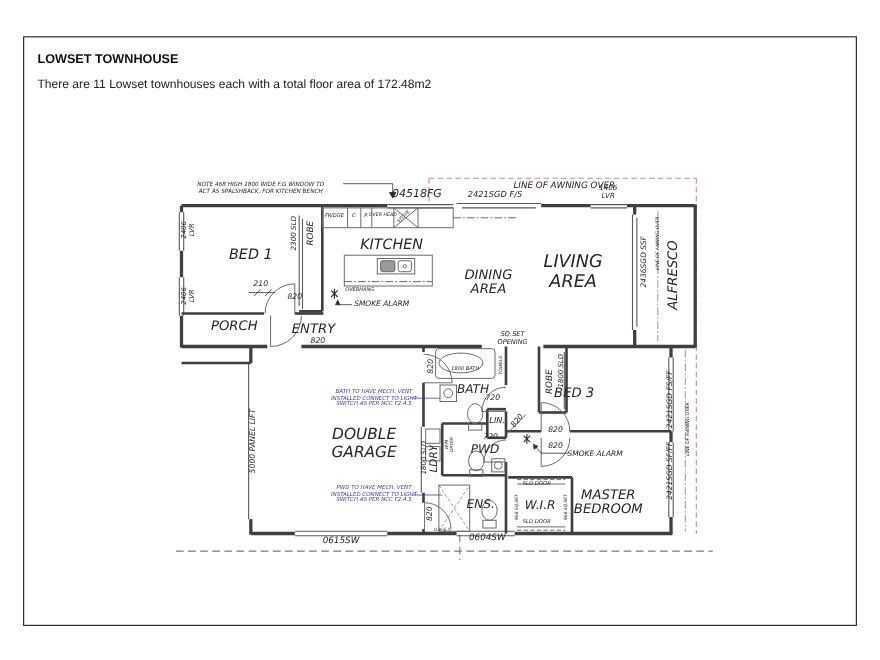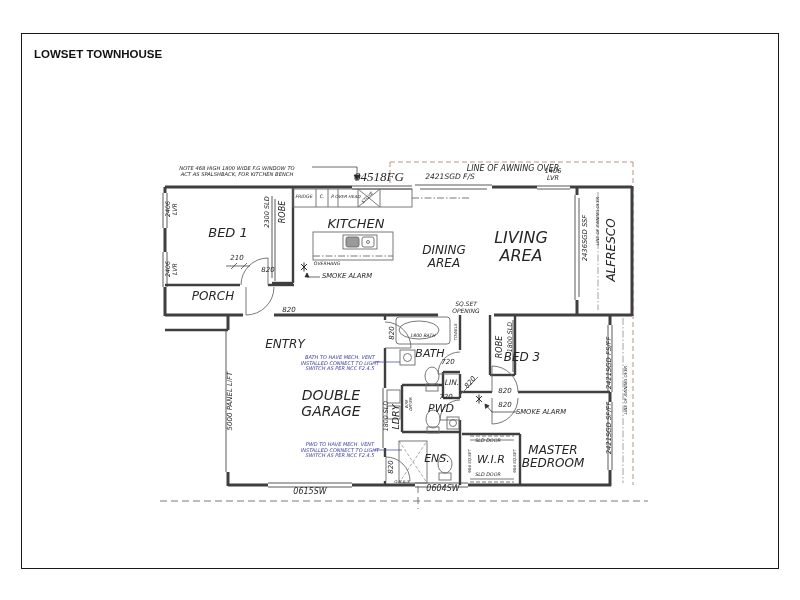--- a/index.html
+++ b/index.html
@@ -13,20 +13,21 @@
   .pl{position:absolute;white-space:pre-line;text-align:center;line-height:1.12;
       color:#262626;font-family:"DejaVu Sans",sans-serif;font-style:italic;
       transform-origin:center center;pointer-events:none;}
 </style>
 </head>
 <body>
 
 <div id="stage">
   <div id="page-border"></div>
   <div id="doc-title">LOWSET TOWNHOUSE</div>
+  <div id="doc-subtitle">There are 11 Lowset townhouses each with a total floor area of 172.48m2</div>
 
   <svg id="plan-svg" width="800" height="600" viewBox="0 0 800 600">
 
     <g stroke="#c49086" stroke-width="1" fill="none" stroke-dasharray="5 3">
       <path d="M390 162 H633"></path>
       <path d="M633 162 V485"></path>
       <path d="M390 162 V186"></path>
     </g>
     <g stroke="#8a8a8a" stroke-width="0.8" fill="none" stroke-dasharray="7 2 1.5 2">
       <path d="M598 192 V310"></path>
@@ -193,21 +194,21 @@
     <g stroke="#3c3c9e" stroke-width="0.7" fill="none">
       <path d="M374 362 H400"></path>
       <path d="M374 450 H402"></path>
     </g>
   </svg>
 
   <div id="plan-labels">
       <div class="pl" style="left: 237px; top: 172px; font-size: 5.2px; transform: translate(-50%, -50%) rotate(0deg);">NOTE 468 HIGH 1800 WIDE F.G WINDOW TO
 ACT AS SPALSHBACK, FOR KITCHEN BENCH</div>
       <div class="pl" style="left: 513px; top: 169px; font-size: 8px; transform: translate(-50%, -50%) rotate(0deg);">LINE OF AWNING OVER</div>
-      <div class="pl" style="left: 379px; top: 177px; font-size: 13px; transform: translate(-50%, -50%) rotate(0deg); font-family: Liberation Serif, serif;">04518FG</div>
+      <div class="pl" style="left: 379px; top: 177px; font-size: 10px; transform: translate(-50%, -50%) rotate(0deg);">04518FG</div>
       <div class="pl" style="left: 450px; top: 177px; font-size: 7.5px; transform: translate(-50%, -50%) rotate(0deg);">2421SGD F/S</div>
       <div class="pl" style="left: 553px; top: 175px; font-size: 6.5px; transform: translate(-50%, -50%) rotate(0deg);">1406
 LVR</div>
       <div class="pl" style="left: 171px; top: 209px; font-size: 6.3px; transform: translate(-50%, -50%) rotate(-90deg);">2406
 LVR</div>
       <div class="pl" style="left: 171px; top: 269px; font-size: 6.3px; transform: translate(-50%, -50%) rotate(-90deg);">2406
 LVR</div>
       <div class="pl" style="left: 228px; top: 233px; font-size: 13px; transform: translate(-50%, -50%) rotate(0deg);">BED 1</div>
       <div class="pl" style="left: 283px; top: 212px; font-size: 8px; transform: translate(-50%, -50%) rotate(-90deg);">ROBE</div>
       <div class="pl" style="left: 268px; top: 212px; font-size: 6.5px; transform: translate(-50%, -50%) rotate(-90deg);">2300 SLD</div>
@@ -220,21 +221,21 @@
       <div class="pl" style="left: 327px; top: 264px; font-size: 4.6px; transform: translate(-50%, -50%) rotate(0deg);">OVERHANG</div>
       <div class="pl" style="left: 347px; top: 277px; font-size: 6.8px; transform: translate(-50%, -50%) rotate(0deg);">SMOKE ALARM</div>
       <div class="pl" style="left: 444px; top: 257px; font-size: 12px; transform: translate(-50%, -50%) rotate(0deg);">DINING
 AREA</div>
       <div class="pl" style="left: 521px; top: 247px; font-size: 16px; transform: translate(-50%, -50%) rotate(0deg);">LIVING
 AREA</div>
       <div class="pl" style="left: 612px; top: 250px; font-size: 12px; transform: translate(-50%, -50%) rotate(-90deg);">ALFRESCO</div>
       <div class="pl" style="left: 586px; top: 238px; font-size: 6.8px; transform: translate(-50%, -50%) rotate(-90deg);">2436SGD SSF</div>
       <div class="pl" style="left: 598px; top: 221px; font-size: 4.2px; transform: translate(-50%, -50%) rotate(-90deg);">LINE OF AWNING OVER</div>
       <div class="pl" style="left: 213px; top: 297px; font-size: 12px; transform: translate(-50%, -50%) rotate(0deg);">PORCH</div>
-      <div class="pl" style="left: 285px; top: 299px; font-size: 12px; transform: translate(-50%, -50%) rotate(0deg); margin-top: 46px;">ENTRY</div>
+      <div class="pl" style="left: 285px; top: 299px; font-size: 12px; transform: translate(-50%, -50%) rotate(0deg);">ENTRY</div>
       <div class="pl" style="left: 237px; top: 259px; font-size: 7px; transform: translate(-50%, -50%) rotate(0deg); font-style: italic;">210</div>
       <div class="pl" style="left: 268px; top: 271px; font-size: 7px; transform: translate(-50%, -50%) rotate(0deg);">820</div>
       <div class="pl" style="left: 289px; top: 311px; font-size: 7px; transform: translate(-50%, -50%) rotate(0deg);">820</div>
       <div class="pl" style="left: 466px; top: 308px; font-size: 6px; transform: translate(-50%, -50%) rotate(0deg);">SQ.SET
 OPENING</div>
       <div class="pl" style="left: 331px; top: 404px; font-size: 14px; transform: translate(-50%, -50%) rotate(0deg);">DOUBLE
 GARAGE</div>
       <div class="pl" style="left: 231px; top: 401px; font-size: 7px; transform: translate(-50%, -50%) rotate(-90deg);">5000 PANEL LIFT</div>
       <div class="pl" style="left: 340px; top: 363px; font-size: 5px; transform: translate(-50%, -50%) rotate(0deg); color: rgb(60, 60, 158);">BATH TO HAVE MECH. VENT
 INSTALLED CONNECT TO LIGHT

